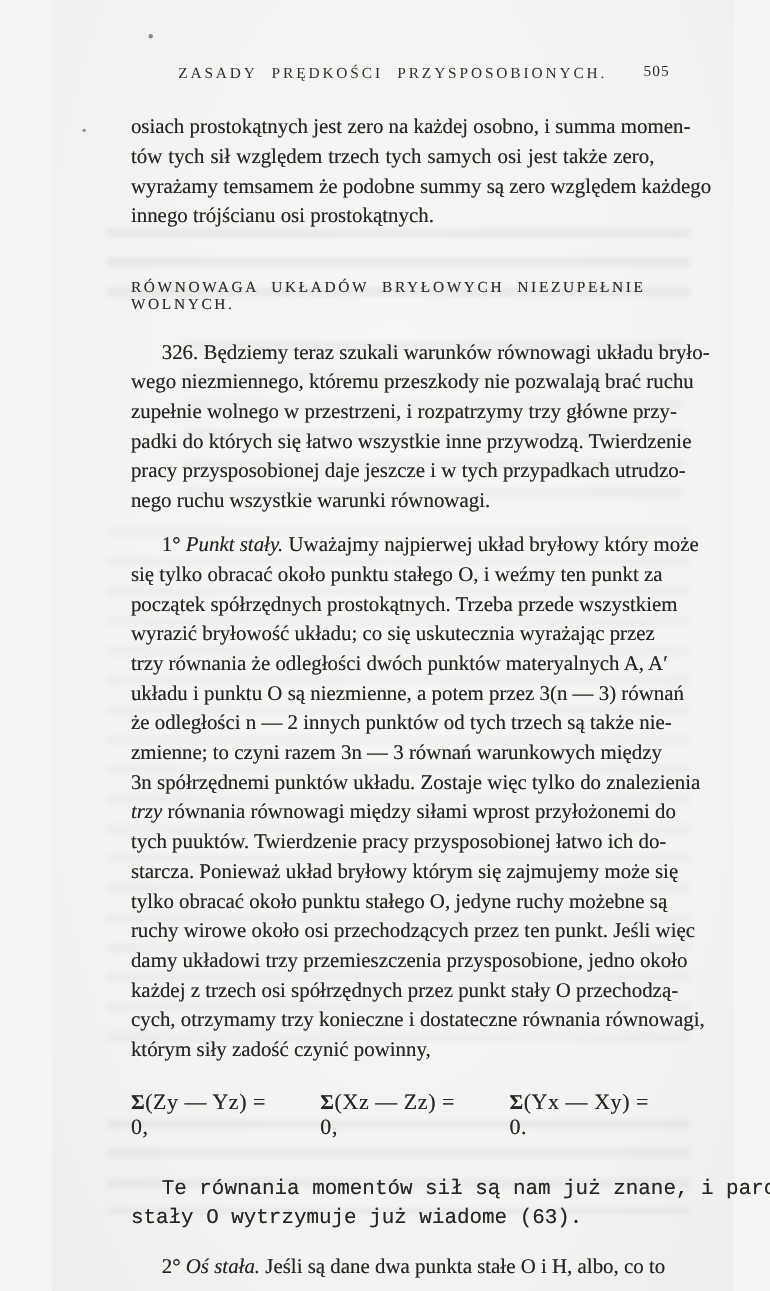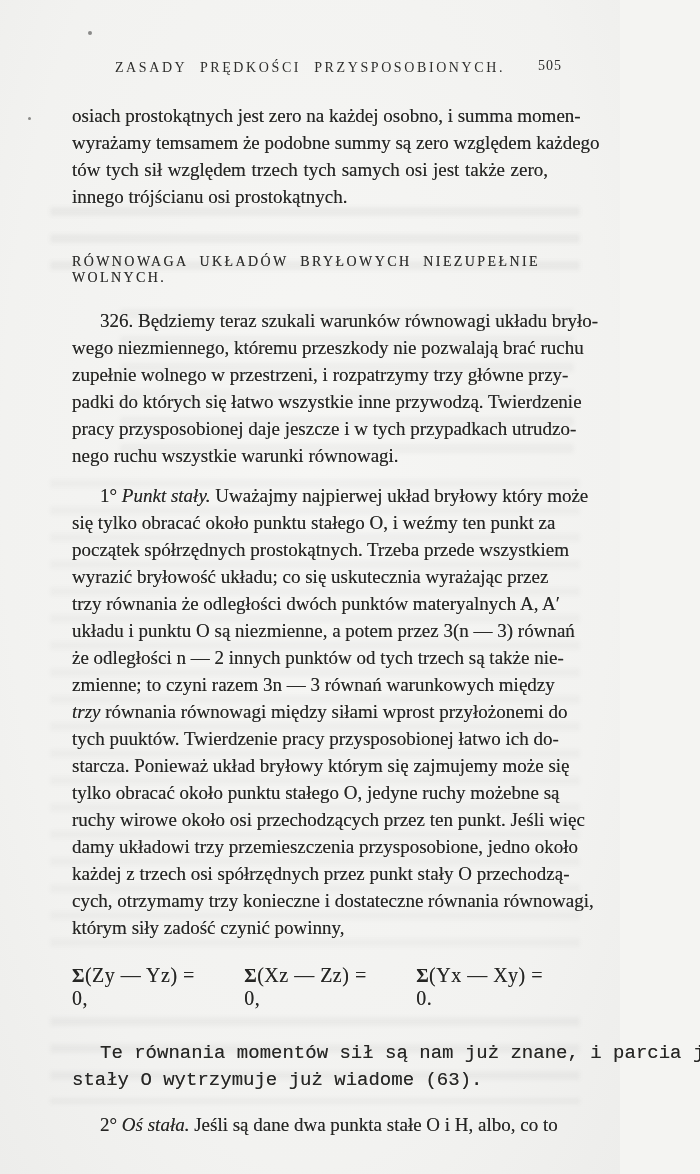--- a/index.html
+++ b/index.html
@@ -11,20 +11,21 @@
     overflow: hidden;
     position: relative;
     font-family: "Liberation Serif", "DejaVu Serif", serif;
     color: #2b2b2b;
   }
   .page {
     position: relative;
     width: 620px; height: 1174px;
     background:
       radial-gradient(ellipse at 50% 40%, #f6f6f4 0%, #f2f2f0 70%, #ededeb 100%);
+    margin-left: 47px;
   }
   
   .ghost {
     position: absolute; left: 50px; right: 40px;
     pointer-events: none;
     background: repeating-linear-gradient(
       180deg,
       rgba(0,0,0,0) 0px, rgba(0,0,0,0) 9px,
       rgba(110,110,108,0.10) 9px, rgba(110,110,108,0.10) 18px,
       rgba(0,0,0,0) 18px, rgba(0,0,0,0) 27px);
@@ -120,22 +121,22 @@
 
   <div class="header-row">
     <div class="running-title">ZASADY PRĘDKOŚCI PRZYSPOSOBIONYCH.</div>
     <div class="page-number">505</div>
   </div>
 
   <div class="text-block">
 
     <div class="para-intro">
       <div class="line">osiach prostokątnych jest zero na każdej osobno, i summa momen-</div>
+      <div class="line">tów tych sił względem trzech tych samych osi jest także zero,</div>
       <div class="line">wyrażamy temsamem że podobne summy są zero względem każdego</div>
-      <div class="line">tów tych sił względem trzech tych samych osi jest także zero,</div>
       <div class="line last">innego trójścianu osi prostokątnych.</div>
     </div>
 
     <div class="section-heading">RÓWNOWAGA UKŁADÓW BRYŁOWYCH NIEZUPEŁNIE WOLNYCH.</div>
 
     <div class="para-326">
       <div class="line indent">326. Będziemy teraz szukali warunków równowagi układu bryło-</div>
       <div class="line">wego niezmiennego, któremu przeszkody nie pozwalają brać ruchu</div>
       <div class="line">zupełnie wolnego w przestrzeni, i rozpatrzymy trzy główne przy-</div>
       <div class="line">padki do których się łatwo wszystkie inne przywodzą. Twierdzenie</div>
@@ -149,20 +150,21 @@
         <span class="it">Punkt stały.</span>
         <span>Uważajmy najpierwej układ bryłowy który może</span>
       </div>
       <div class="line">się tylko obracać około punktu stałego O, i weźmy ten punkt za</div>
       <div class="line">początek spółrzędnych prostokątnych. Trzeba przede wszystkiem</div>
       <div class="line">wyrazić bryłowość układu; co się uskutecznia wyrażając przez</div>
       <div class="line">trzy równania że odległości dwóch punktów materyalnych A, A′</div>
       <div class="line">układu i punktu O są niezmienne, a potem przez 3(n — 3) równań</div>
       <div class="line">że odległości n — 2 innych punktów od tych trzech są także nie-</div>
       <div class="line">zmienne; to czyni razem 3n — 3 równań warunkowych między</div>
+      <div class="line">3n spółrzędnemi punktów układu. Zostaje więc tylko do znalezienia</div>
       <div class="line">
         <span class="it">trzy</span>
         <span>równania równowagi między siłami wprost przyłożonemi do</span>
       </div>
       <div class="line">tych puuktów. Twierdzenie pracy przysposobionej łatwo ich do-</div>
       <div class="line">starcza. Ponieważ układ bryłowy którym się zajmujemy może się</div>
       <div class="line">tylko obracać około punktu stałego O, jedyne ruchy możebne są</div>
       <div class="line">ruchy wirowe około osi przechodzących przez ten punkt. Jeśli więc</div>
       <div class="line">damy układowi trzy przemieszczenia przysposobione, jedno około</div>
       <div class="line">każdej z trzech osi spółrzędnych przez punkt stały O przechodzą-</div>

